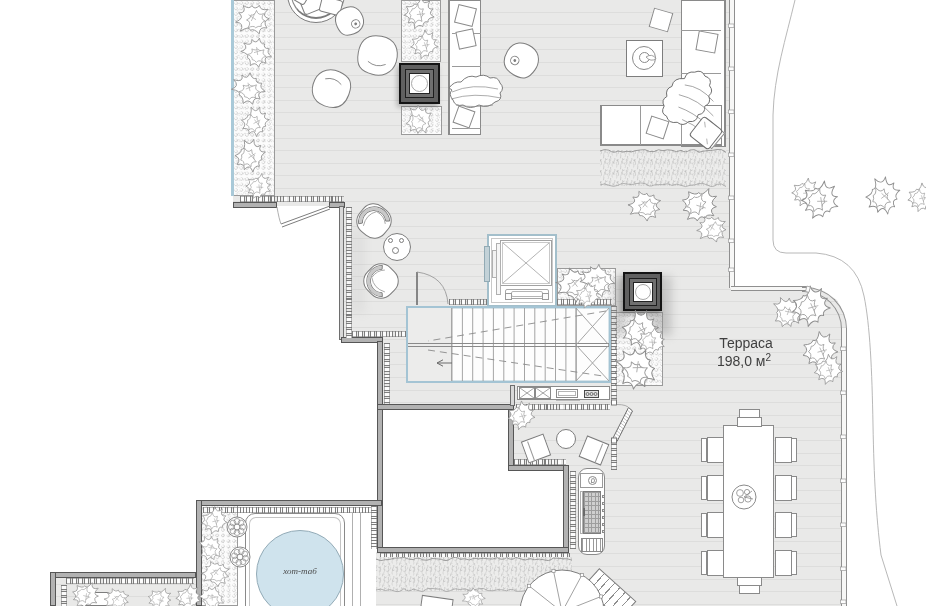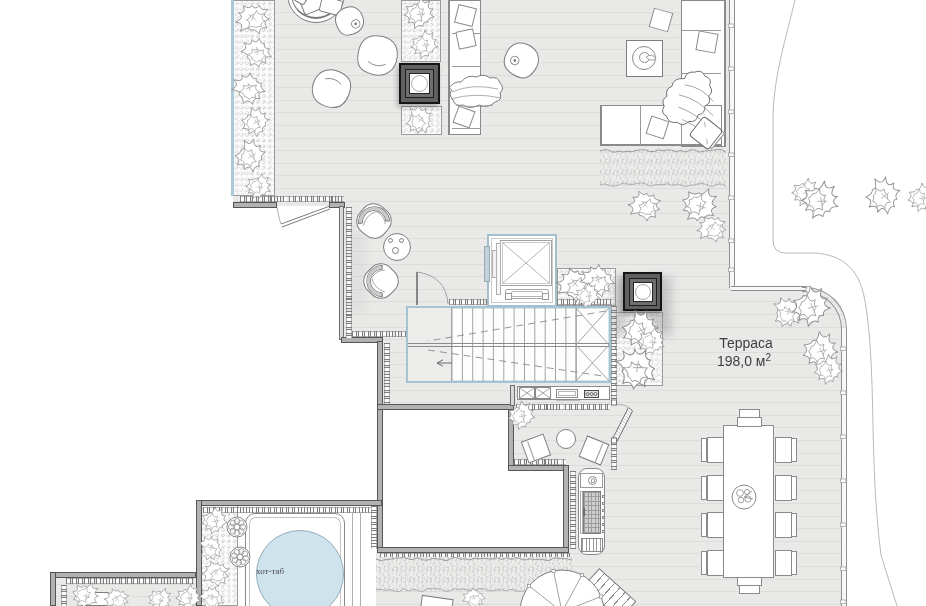--- a/index.html
+++ b/index.html
@@ -94,21 +94,21 @@
     <div class="abs white" style="left:517px;top:386px;width:93px;height:14px;"></div>
     <div class="abs " style="left:519px;top:387px;width:16px;height:12px;border:1px solid #8a8a8a;"></div>
     <div class="abs " style="left:535px;top:387px;width:16px;height:12px;border:1px solid #8a8a8a;"></div>
     <div class="abs " style="left:556px;top:389px;width:22px;height:9px;border:1px solid #8a8a8a;"></div>
     <div class="abs " style="left:558px;top:391px;width:18px;height:5px;border:1px solid #b5b5b5;"></div>
     <div class="abs " style="left:584px;top:390px;width:15px;height:8px;border:1px solid #4a4a4a;background:#e2e2e2;"></div>
     <div class="abs " style="left:556px;top:400px;width:24px;height:1px;background:#b9b9b9;"></div>
     <div class="abs" style="left:245px;top:513px;width:100px;height:94px;background:#fff;border:1px solid #8a8a8a;border-radius:10px 10px 0 0;"></div>
     <div class="abs" style="left:249px;top:517px;width:92px;height:90px;border:1px solid #c4c4c4;border-bottom:none;border-radius:7px 7px 0 0;"></div>
     <div class="abs" style="left:256px;top:530px;width:88px;height:88px;background:#cfe3ed;border:1px solid #93abb7;border-radius:50%;"></div>
-    <div class="abs" style="left:256px;top:566px;width:88px;text-align:left;font-family:'Liberation Serif',serif;font-size:9px;color:#4a4a4a;">хот-таб</div>
+    <div class="abs" style="left:256px;top:566px;width:88px;text-align:center;font-family:'Liberation Serif',serif;font-style:italic;font-size:9px;color:#4a4a4a;">хот-таб</div>
     <div class="abs " style="left:352px;top:513px;width:1px;height:93px;background:#b0b0b0;"></div>
     <div class="abs " style="left:360px;top:513px;width:1px;height:93px;background:#b0b0b0;"></div>
     <div class="abs white" style="left:723px;top:425px;width:51px;height:153px;"></div>
     <div class="abs white" style="left:739px;top:409px;width:21px;height:10px;"></div>
     <div class="abs white" style="left:737px;top:417px;width:25px;height:10px;"></div>
     <div class="abs white" style="left:737px;top:577px;width:25px;height:9px;"></div>
     <div class="abs white" style="left:739px;top:585px;width:21px;height:9px;"></div>
     <div class="abs white" style="left:707px;top:437px;width:17px;height:26px;"></div>
     <div class="abs white" style="left:701px;top:438px;width:6px;height:24px;"></div>
     <div class="abs white" style="left:775px;top:437px;width:17px;height:26px;"></div>

